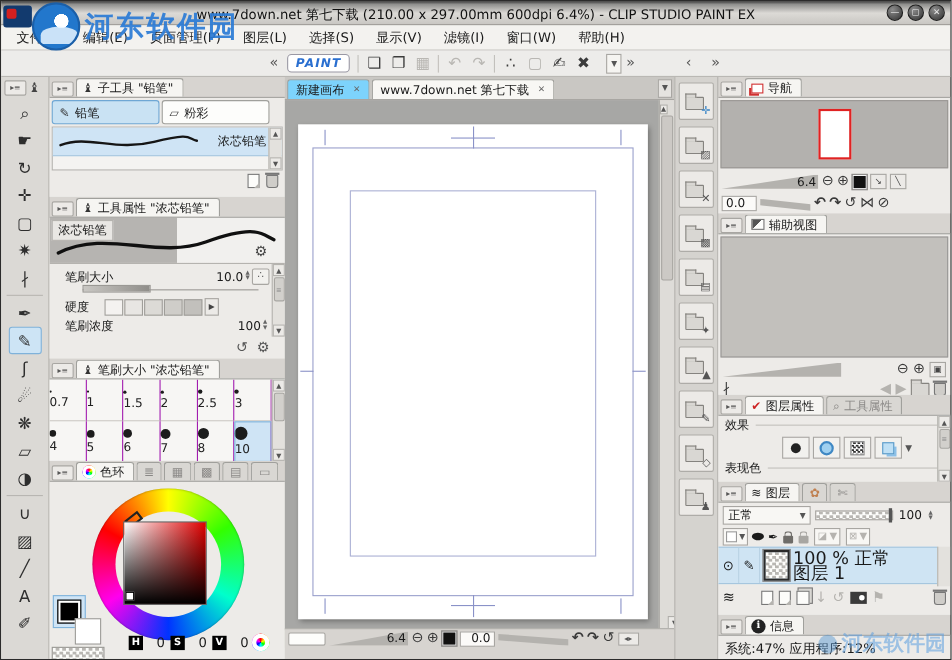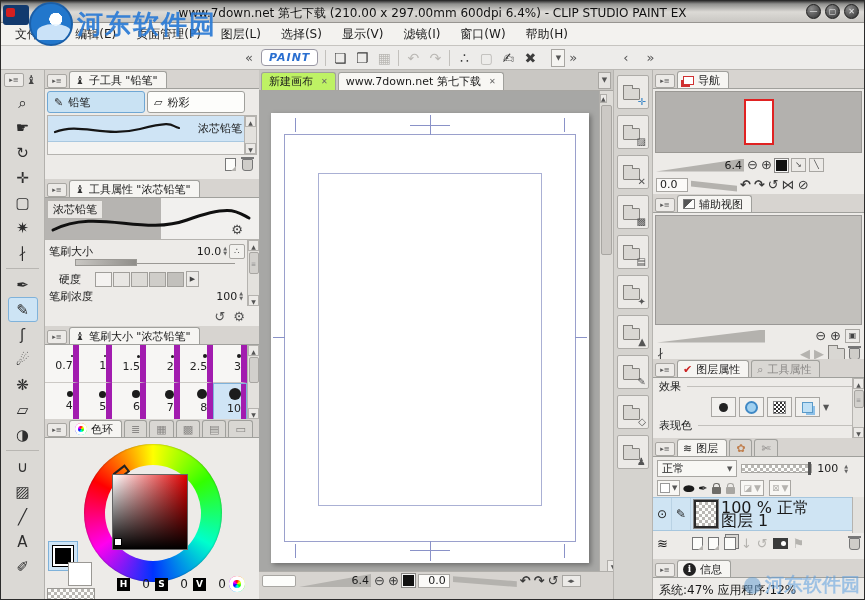--- a/index.html
+++ b/index.html
@@ -102,40 +102,40 @@
   .shape-lock.light::before{border-color:#a8a6a2}
 
   
   .tp-preview{position:relative;height:42px;margin:0;border-bottom:1px solid #b5b3af;
     background:linear-gradient(90deg,#b6b4b1 0 54%,#f1f0ee 54%)}
   .tp-chip{position:absolute;left:2px;top:2px;background:#e9e7e4;border:1px solid #b5b3af;
     padding:1px 5px;font-size:11px}
   .tp-wrench{position:absolute;right:16px;bottom:2px;font-size:13px;color:#444}
   .tp-props{position:absolute;left:0;right:12px;top:42px;height:62px;overflow:hidden;padding:3px 2px 0 4px}
   .tp-row{display:flex;align-items:center;height:16px}
-  .tp-lab{font-size:11px}
+  .tp-lab{margin-left:10px;font-size:11px}
   .tp-val{margin-left:auto;font-size:11px;width:34px;text-align:right}
   .spin{display:flex;flex-direction:column;font-size:5px;color:#666;line-height:5px;margin:0 2px}
   .dots-btn{width:16px;height:15px;border:1px solid #a8a6a2;background:#f2f1ee;font-size:9px;
     color:#555;text-align:center;line-height:13px;border-radius:2px}
   .tp-slider{position:relative;height:9px;margin:0 0 2px 26px}
   .tp-slider .line{position:absolute;left:0;top:4px;width:160px;height:1px;background:#9a9894}
   .tp-slider .fill{position:absolute;left:0;top:0;width:62px;height:7px;
     background:linear-gradient(90deg,#c9c7c3,#8f8d89);border:1px solid #9a9894}
   .hard-boxes{display:flex;gap:1px;margin-left:14px}
   .hard-boxes i{width:17px;height:15px;border:1px solid #a09e9a}
   .tp-arr{width:13px;height:16px;border:1px solid #a8a6a2;background:#eceae7;font-size:7px;color:#444;
     text-align:center;line-height:15px;margin-left:2px}
   .tp-foot{position:absolute;right:14px;bottom:2px;display:flex;gap:8px;font-size:13px;color:#555}
 
   
   .bs-grid{position:absolute;left:0;top:0;right:12px;bottom:0;display:grid;
     grid-template-columns:repeat(6,1fr);grid-template-rows:38px 37px;background:#f7f6f4}
-  .bs-cell{border-right:6px solid #a21caf;border-bottom:1px solid #ccc9c5;position:relative;
-    display:flex;flex-direction:column;align-items:flex-end}
+  .bs-cell{border-right:1px solid #a21caf;border-bottom:1px solid #ccc9c5;position:relative;
+    display:flex;flex-direction:column;align-items:flex-start}
   .bs-cell.selected{background:#cfe4f5;outline:1px solid #7fb2da;outline-offset:-1px}
   .bs-dot{border-radius:50%;background:#1c1c1c;flex:none}
   .bs-num{font-size:11px;color:#222;margin-top:2px}
 
   
   .cw-ring{position:absolute;left:39px;top:6px;width:138px;height:138px;border-radius:50%;
     background:conic-gradient(#ff0,#3f0 16%,#0fc 33%,#03f 50%,#f0e 66%,#f00 83%,#ff0);
     box-shadow:inset 0 0 2px rgba(0,0,0,.4)}
   .cw-hole{position:absolute;left:21px;top:21px;width:96px;height:96px;border-radius:50%;background:#edebe8}
   .cw-sv{position:absolute;left:68px;top:37px;width:74px;height:74px;
@@ -157,21 +157,21 @@
     text-align:center;line-height:13px}
   .hsv-val{width:15px;font-size:12px;text-align:right}
   .cw-toggle{position:absolute;right:14px;top:138px;width:16px;height:16px;border-radius:50%;
     background:conic-gradient(#f00,#ff0,#0f0,#0ff,#00f,#f0f,#f00);box-shadow:inset 0 0 0 4px #fff}
 
   
   .canvas-dock{position:absolute;left:258px;top:69px;width:354px;bottom:0;background:#d7d4d0}
   .doc-tabs{height:21px;background:#c9c7c3;border-bottom:1px solid #a8a6a2;display:flex;
     align-items:flex-end;padding:0 2px;gap:2px}
   .doc-tab{height:18px;border:1px solid #a0a09c;border-bottom:0;border-radius:3px 3px 0 0;
-    background:#bef264;display:flex;align-items:center;gap:8px;padding:0 7px;font-size:11px;white-space:nowrap}
+    background:#7dd3fc;display:flex;align-items:center;gap:8px;padding:0 7px;font-size:11px;white-space:nowrap}
   .doc-tab.active{background:#f8f7f4}
   .tab-close{font-size:8px;color:#666}
   .doc-tab-fill{flex:1}
   .doc-drop{width:13px;height:17px;border:1px solid #a8a6a2;background:#e5e3e0;font-size:7px;
     color:#555;text-align:center;line-height:15px;margin-bottom:1px}
   .viewport{position:absolute;left:0;top:21px;right:14px;height:482px;background:#a7a7a5;overflow:hidden}
   .page{position:absolute;left:12px;top:22px;width:318px;height:450px;background:#fff;
     box-shadow:2px 2px 5px rgba(0,0,0,.35)}
   .g{position:absolute;background:#8a92c8}
   .bleed-box{position:absolute;left:13px;right:13px;top:21px;bottom:21px;border:1px solid #9aa0cc}

